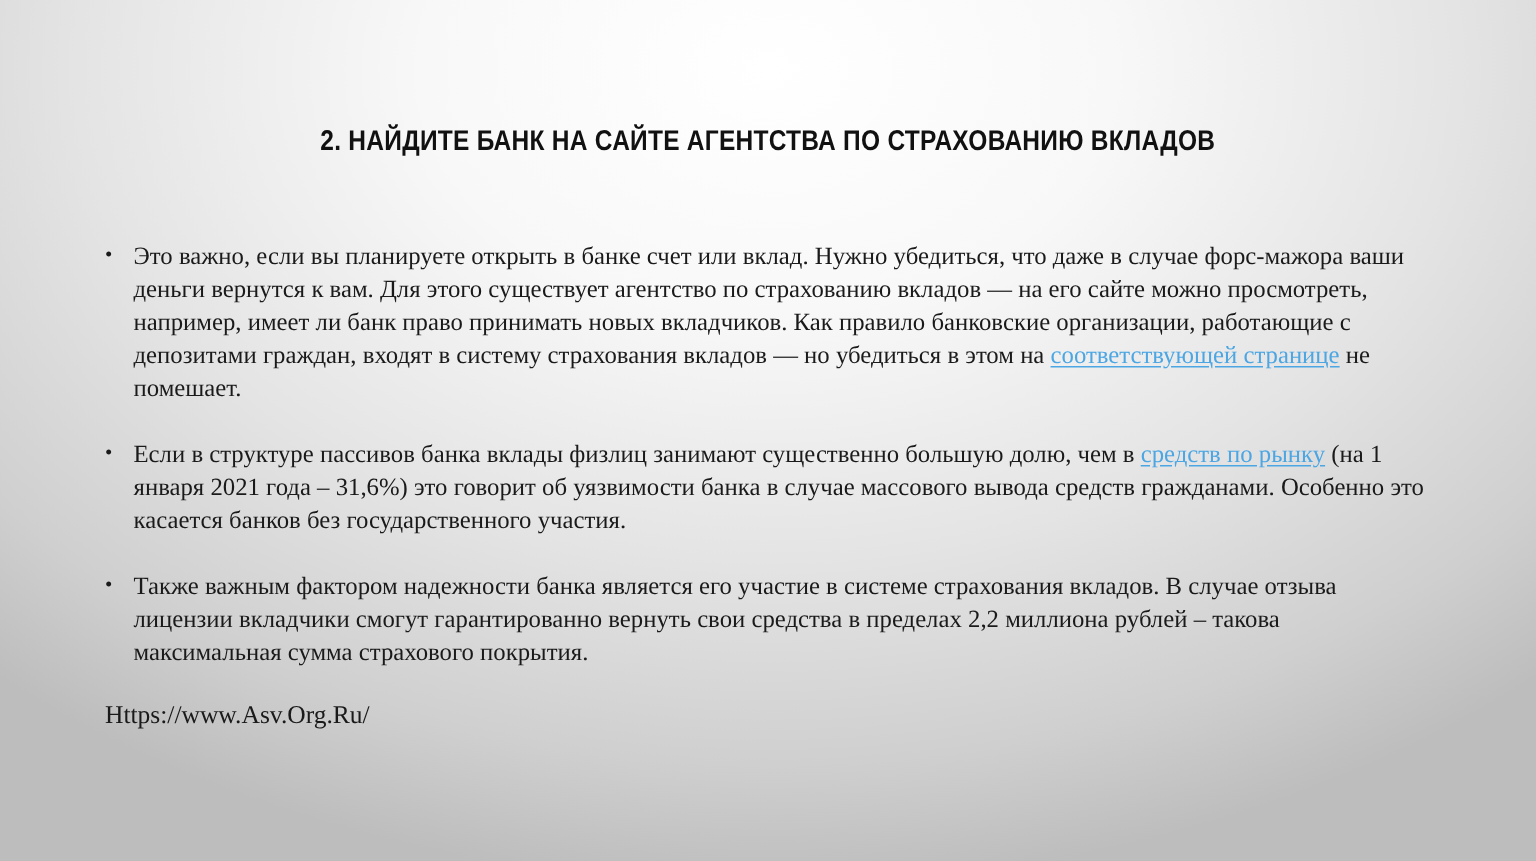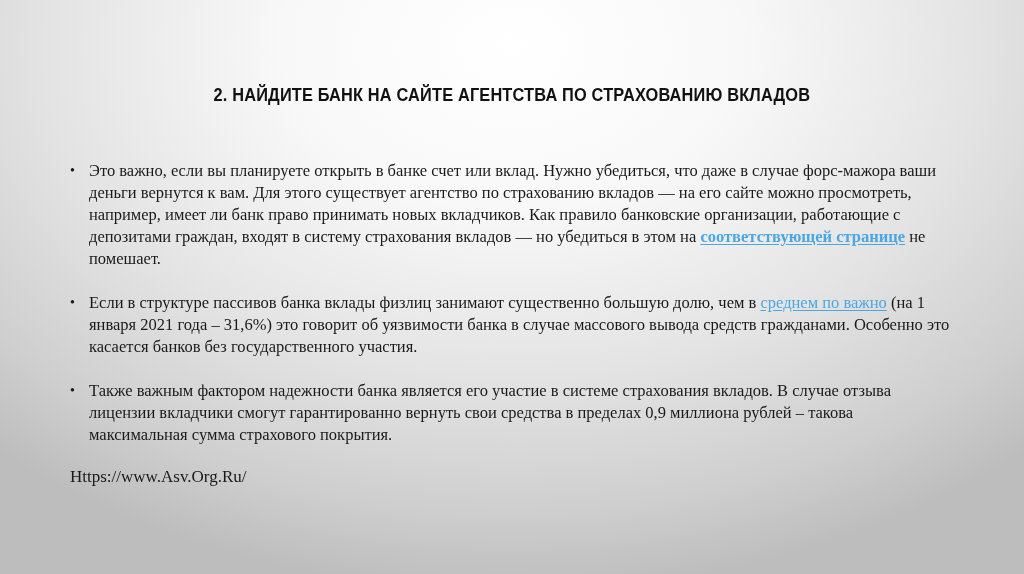--- a/index.html
+++ b/index.html
@@ -53,21 +53,21 @@
       color: #1a1a1a;
     }
     .bullet-dot {
       position: absolute;
       left: 0;
       top: 0;
       font-size: 14px;
     }
     .link-bold {
       color: #4ba6e3;
-      font-weight: bold;
+      font-weight: normal;
       text-decoration: underline;
       text-underline-offset: 2px;
     }
     .link {
       color: #4ba6e3;
       text-decoration: underline;
       text-underline-offset: 2px;
     }
     .source {
       font-size: 17px;
@@ -85,23 +85,23 @@
   </div>
 
   <div class="content">
     <div class="bullet-item">
       <span class="bullet-dot">•</span>
       <span>Это важно, если вы планируете открыть в банке счет или вклад. Нужно убедиться, что даже в случае форс-мажора ваши деньги вернутся к вам. Для этого существует агентство по страхованию вкладов — на его сайте можно просмотреть, например, имеет ли банк право принимать новых вкладчиков. Как правило банковские организации, работающие с депозитами граждан, входят в систему страхования вкладов — но убедиться в этом на </span><a class="link-bold">соответствующей странице</a><span> не помешает.</span>
     </div>
 
     <div class="bullet-item">
       <span class="bullet-dot">•</span>
-      <span>Если в структуре пассивов банка вклады физлиц занимают существенно большую долю, чем в </span><a class="link">среднем по важно</a><span> (на 1 января 2021 года – 31,6%) это говорит об уязвимости банка в случае массового вывода средств гражданами. Особенно это касается банков без государственного участия.</span>
+      <span>Если в структуре пассивов банка вклады физлиц занимают существенно большую долю, чем в </span><a class="link">средств по рынку</a><span> (на 1 января 2021 года – 31,6%) это говорит об уязвимости банка в случае массового вывода средств гражданами. Особенно это касается банков без государственного участия.</span>
     </div>
 
     <div class="bullet-item">
       <span class="bullet-dot">•</span>
-      <span>Также важным фактором надежности банка является его участие в системе страхования вкладов. В случае отзыва лицензии вкладчики смогут гарантированно вернуть свои средства в пределах 0,9 миллиона рублей – такова максимальная сумма страхового покрытия.</span>
+      <span>Также важным фактором надежности банка является его участие в системе страхования вкладов. В случае отзыва лицензии вкладчики смогут гарантированно вернуть свои средства в пределах 2,2 миллиона рублей – такова максимальная сумма страхового покрытия.</span>
     </div>
 
     <div class="source">Https://www.Asv.Org.Ru/</div>
   </div>
 </div>
 
 </body></html>

